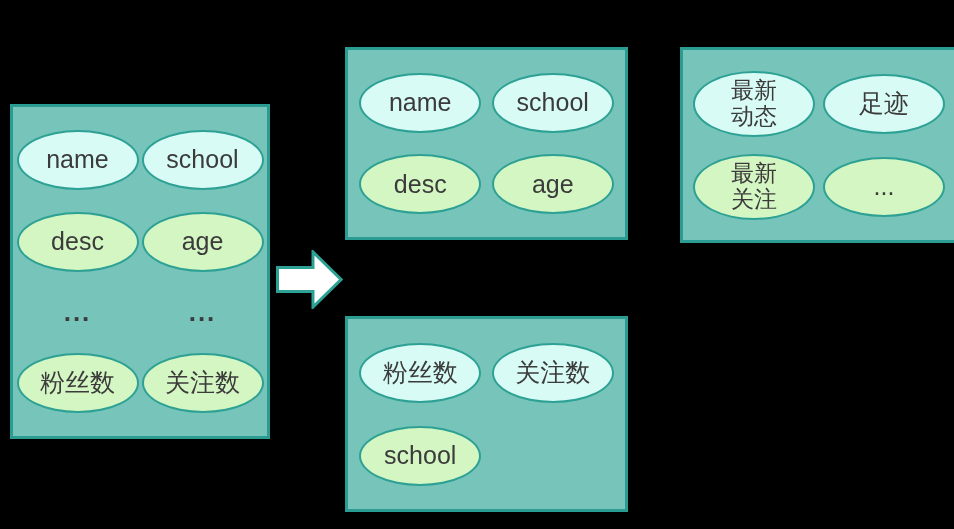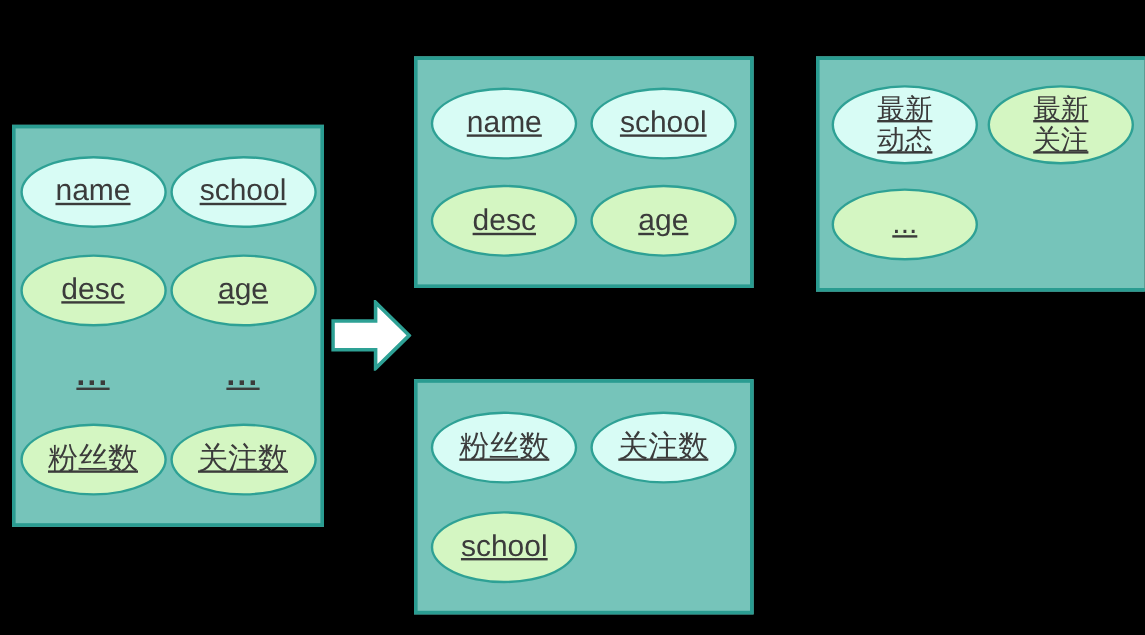--- a/index.html
+++ b/index.html
@@ -27,21 +27,20 @@
   }
   .box{
     position:absolute;
     background:var(--box_fill);
     border:3px solid var(--box_border);
     box-sizing:border-box;
     display:grid;
     grid-template-columns:1fr 1fr;
     justify-items:center;
     align-items:center;
-    text-decoration:underline;
   }
   .box-source{
     left:10px;top:104px;width:260px;height:335px;
     grid-template-rows:1fr 1fr 0.72fr 1fr;
     padding:12px 2px;
   }
   .box-profile{
     left:345px;top:47px;width:283px;height:193px;
     grid-template-rows:1fr 1fr;
     padding:12px 6px;
@@ -106,20 +105,21 @@
   <div class="box box-profile">
     <div class="ellipse cyan">name</div>
     <div class="ellipse cyan">school</div>
     <div class="ellipse green">desc</div>
     <div class="ellipse green">age</div>
   </div>
 
   <div class="box box-activity">
     <div class="ellipse cyan two-line">最新
 动态</div>
+    <div class="ellipse cyan">足迹</div>
     <div class="ellipse green two-line">最新
 关注</div>
     <div class="ellipse green">...</div>
   </div>
 
   <div class="box box-stats">
     <div class="ellipse cyan">粉丝数</div>
     <div class="ellipse cyan">关注数</div>
     <div class="ellipse green">school</div>
   </div>

